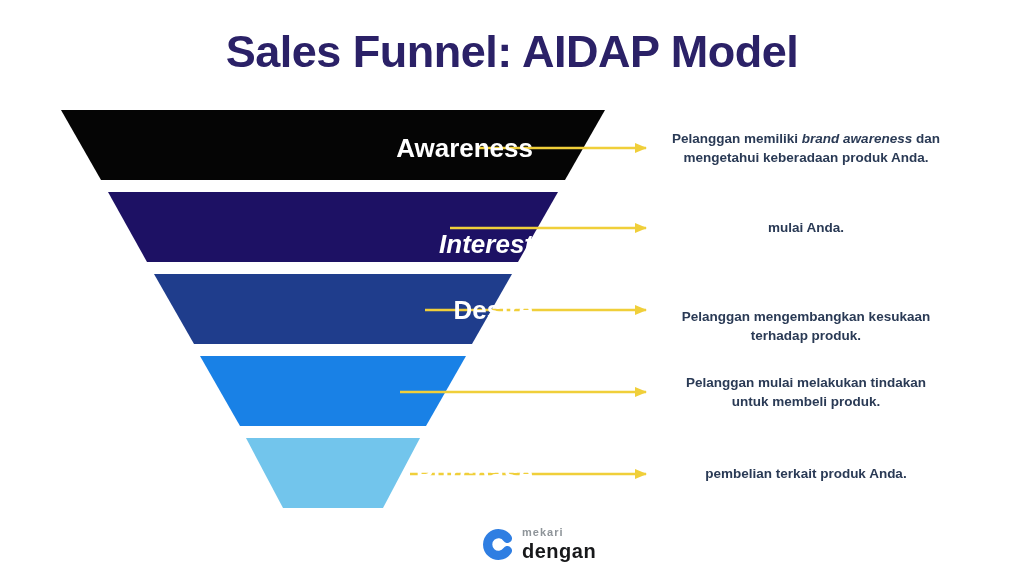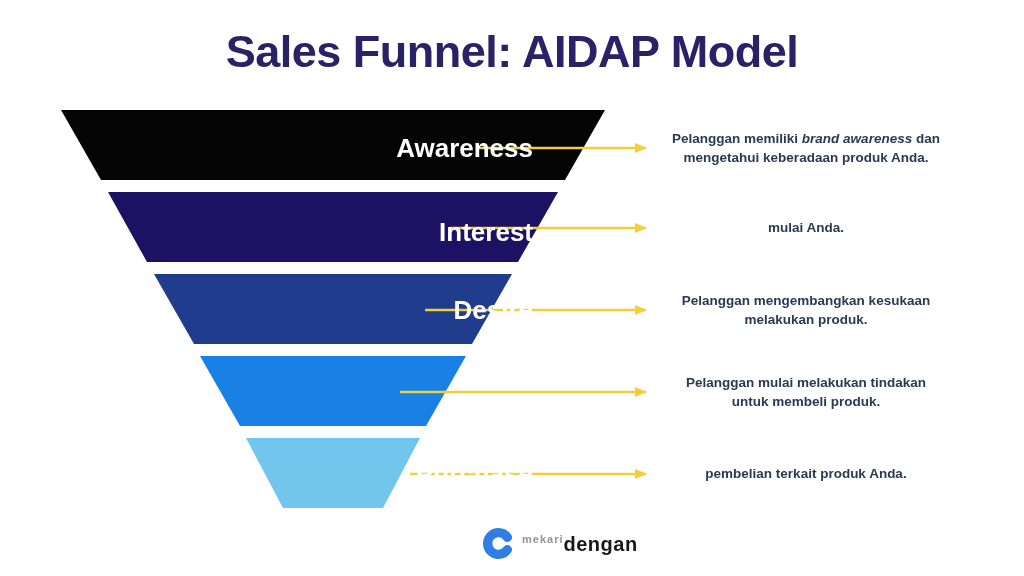--- a/index.html
+++ b/index.html
@@ -28,46 +28,46 @@
   .stage-label {
     position: absolute;
     left: 133px; width: 400px;
     text-align: right;
     color: var(--stage_label, #ffffff);
     font-weight: 700;
     font-size: 26px;
     line-height: 32px;
   }
   .lbl-awareness { top: 132px; }
-  .lbl-interest  { top: 216px; }
+  .lbl-interest  { top: 228px; font-style: italic; }
   .lbl-desire    { top: 294px; }
   .lbl-action    { top: 376px; margin-top: 29px; }
   .lbl-purchase  { top: 458px; }
   .desc {
     position: absolute;
     left: 665px; width: 282px;
     transform: translateY(-50%);
     text-align: center;
     color: var(--description_text, #2a3a55);
     font-weight: 700;
     font-size: 13.5px;
     line-height: 18.5px;
   }
   .desc-1 { top: 148px; }
   .desc-2 { top: 228px; }
-  .desc-3 { top: 310px; }
+  .desc-3 { top: 326px; }
   .desc-4 { top: 392px; }
   .desc-5 { top: 474px; }
   .desc .it { font-style: italic; text-align: center; }
   .logo {
     position: absolute;
     left: 482px; top: 527px;
     display: flex; align-items: center; gap: 7px;
   }
-  .logo .names { display: flex; flex-direction: row; line-height: 1; }
+  .logo .names { display: flex; flex-direction: column; line-height: 1; }
   .mekari {
     font-size: 11px; font-weight: 600;
     letter-spacing: 1px;
     color: var(--logo_mekari_gray, #8e9499);
     margin-bottom: 3px;
   }
   .qontak {
     font-size: 20px; font-weight: 700;
     letter-spacing: 0.5px;
     color: var(--logo_qontak_black, #17181a);
@@ -110,21 +110,21 @@
     <div><span>Pelanggan memiliki </span><span class="it">brand awareness</span><span> dan</span></div>
     <div>mengetahui keberadaan produk Anda.</div>
   </div>
 
   <div class="desc desc-2">
     <div>mulai Anda.</div>
   </div>
 
   <div class="desc desc-3">
     <div>Pelanggan mengembangkan kesukaan</div>
-    <div>melakukan produk.</div>
+    <div>terhadap produk.</div>
   </div>
 
   <div class="desc desc-4">
     <div>Pelanggan mulai melakukan tindakan</div>
     <div>untuk membeli produk.</div>
   </div>
 
   <div class="desc desc-5">
     <div>pembelian terkait produk Anda.</div>
   </div>

